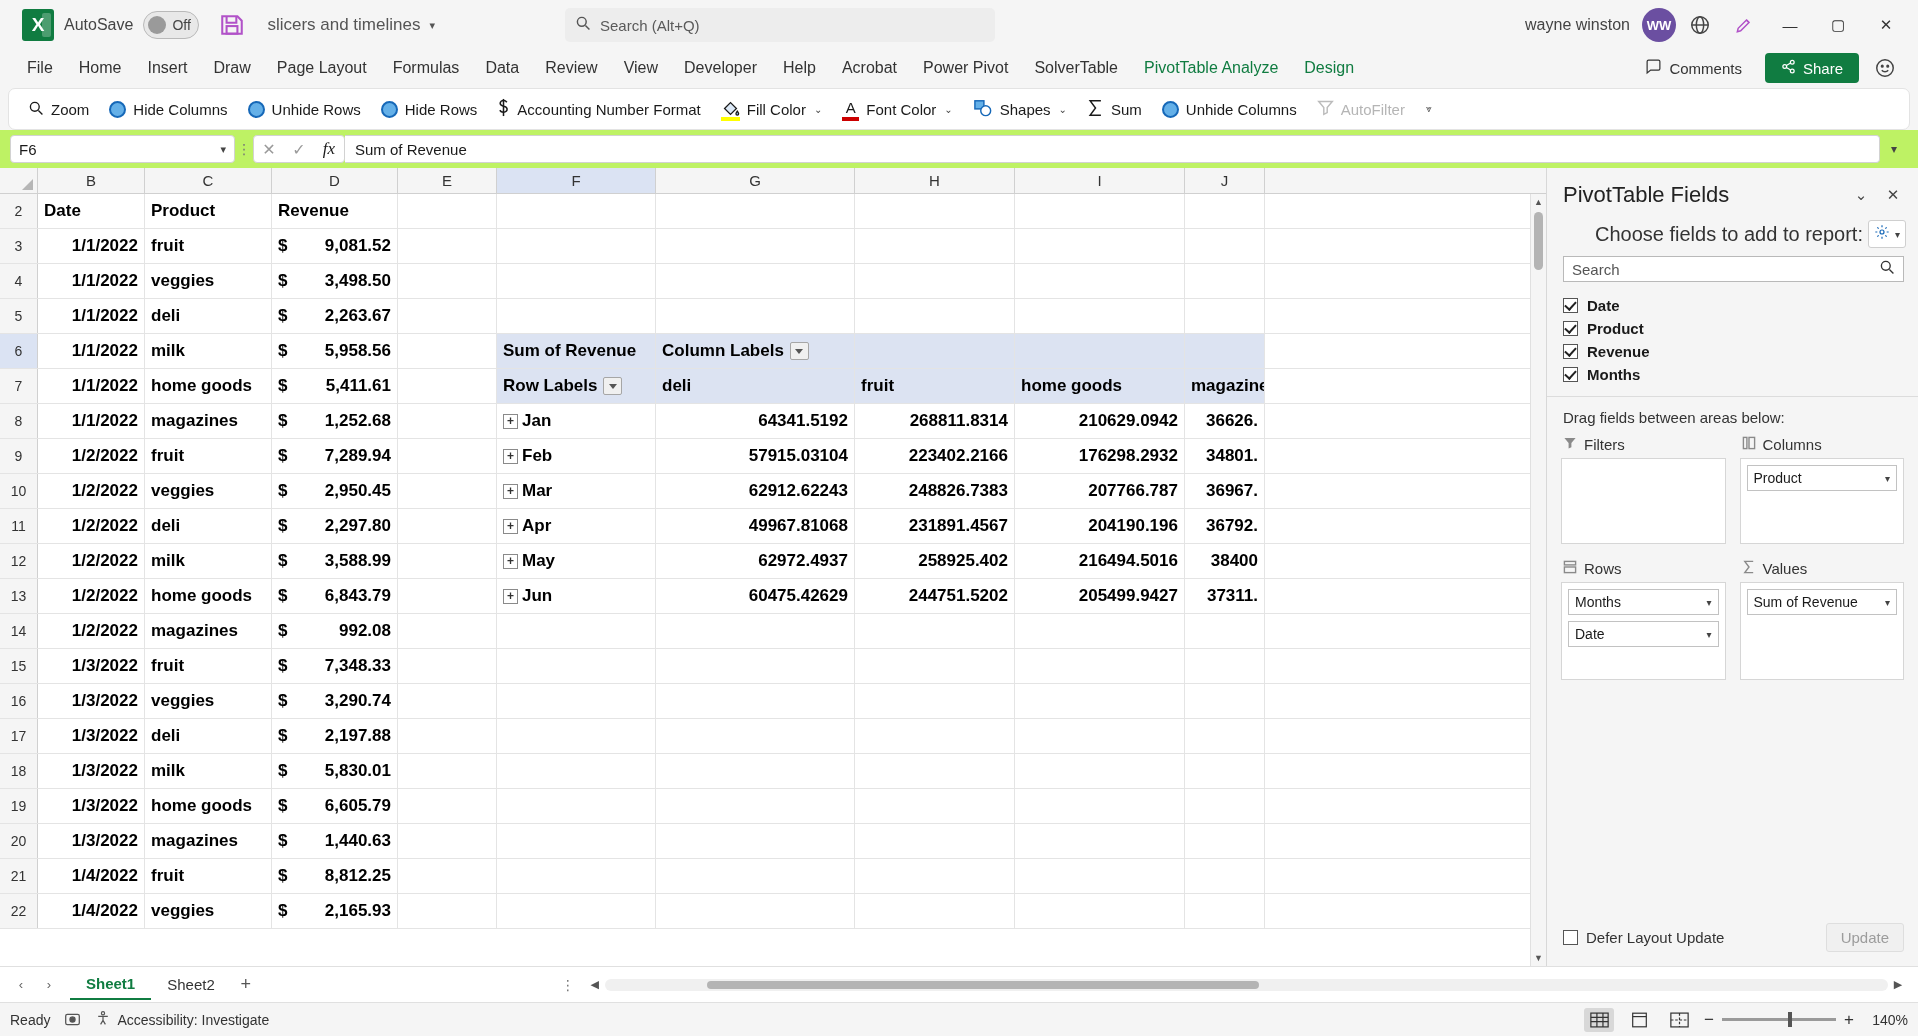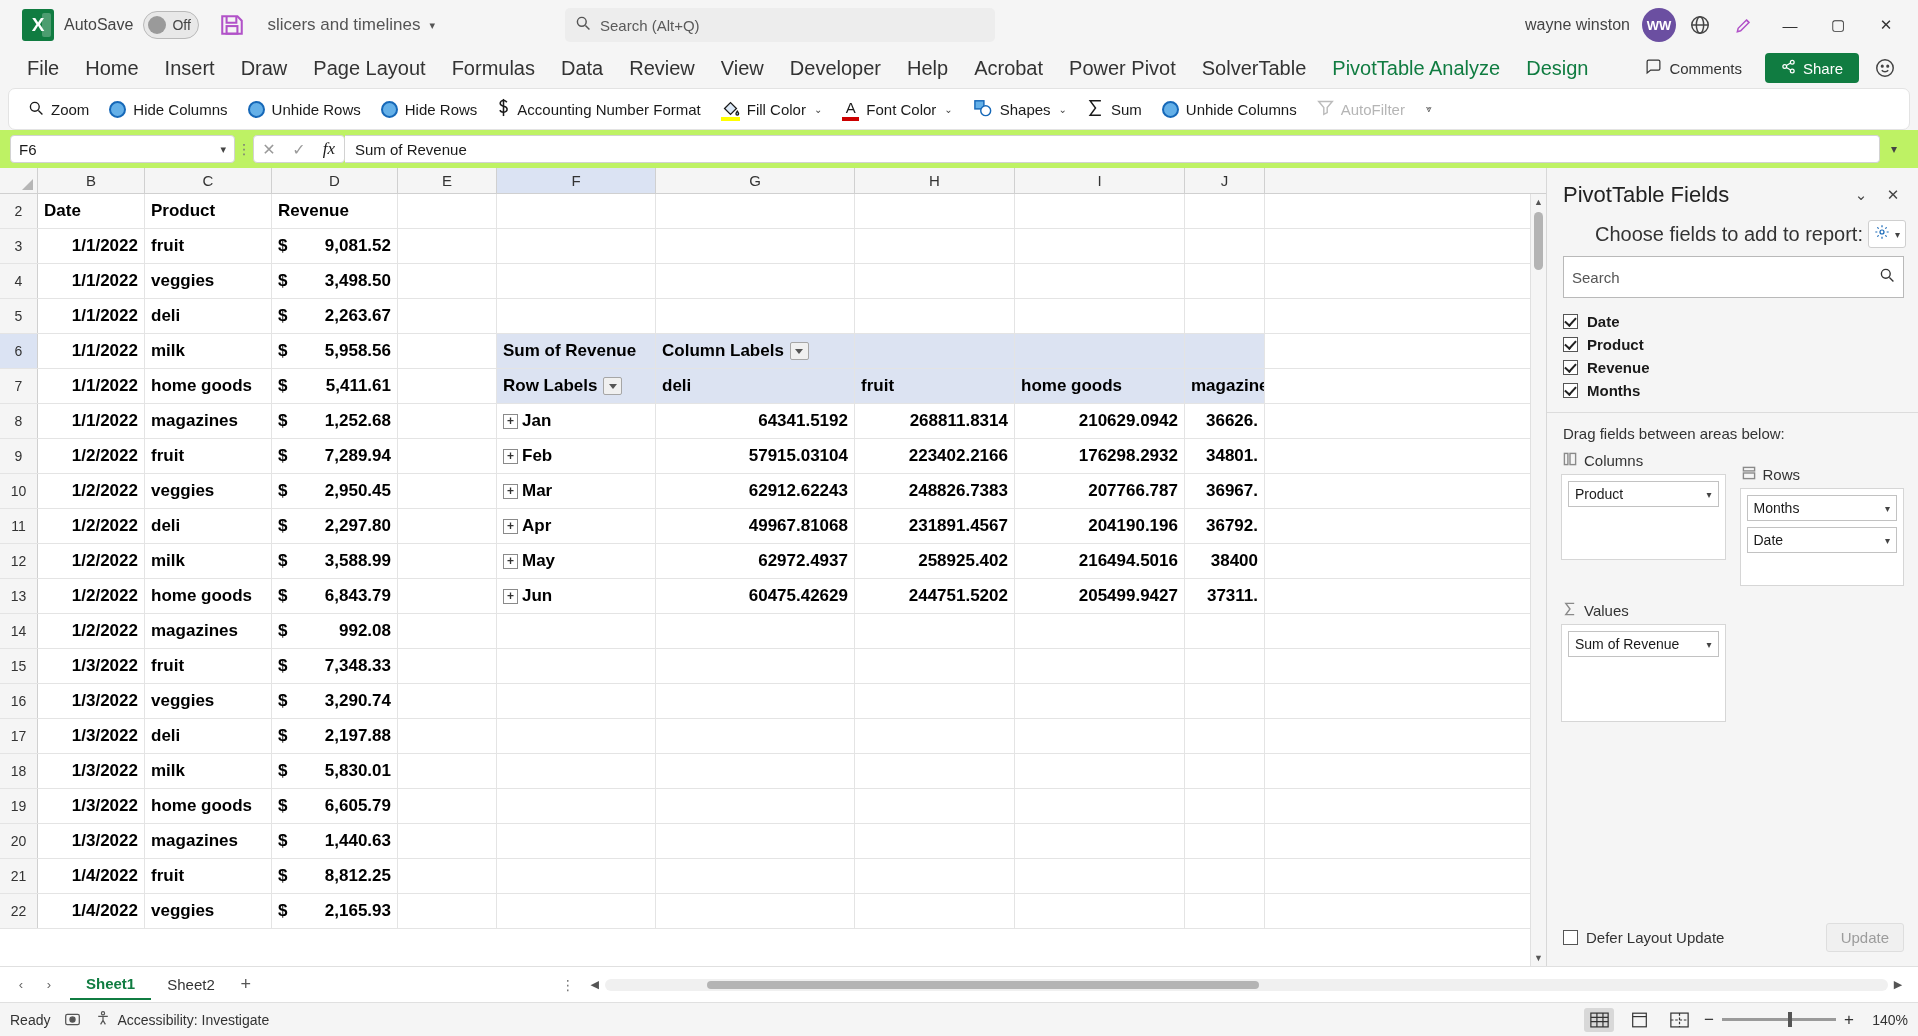--- a/index.html
+++ b/index.html
@@ -33,21 +33,21 @@
   .title-right { margin-left: auto; display: flex; align-items: center; gap: 4px; padding-right: 4px; }
   .username { font-size: 16px; color: #444; margin-right: 8px; }
   .avatar { width: 34px; height: 34px; border-radius: 50%; background: #6b4fa1; color: #fff;
     font-size: 13px; font-weight: bold; display: flex; align-items: center; justify-content: center; }
   .tb-icon { width: 40px; height: 36px; display: flex; align-items: center; justify-content: center; color: #444; }
   .win-btn { width: 44px; height: 40px; display: flex; align-items: center; justify-content: center;
     font-size: 15px; color: #333; }
 
   
   .ribbon-tabs { height: 36px; background: #f5f5f5; display: flex; align-items: center; padding: 0 14px; flex: none; }
-  .rtab { font-size: 20px; color: #333; padding: 4px 13px; border-radius: 4px; white-space: nowrap; text-align: right; }
+  .rtab { font-size: 16px; color: #333; padding: 4px 13px; border-radius: 4px; white-space: nowrap; text-align: right; }
   .rtab.ctx { color: #107c41; }
   .ribbon-right { margin-left: auto; display: flex; align-items: center; gap: 13px; padding-right: 6px; }
   .comments-btn { display: flex; align-items: center; gap: 7px; font-size: 15px; color: #333;
     padding: 5px 10px; border-radius: 4px; }
   .share-btn { display: flex; align-items: center; gap: 7px; font-size: 15px; color: #fff;
     background: #107c41; padding: 6px 16px; border-radius: 4px; }
   .smiley { width: 26px; height: 26px; color: #444; display:flex; align-items:center; justify-content:center;}
 
   
   .toolbar { height: 42px; background: #fff; border: 1px solid #e3e3e3; border-radius: 7px;
@@ -120,21 +120,21 @@
     display: flex; flex-direction: column; padding: 0 0 0 0; }
   .pane-head { display: flex; align-items: center; padding: 14px 12px 6px 16px; }
   .pane-title { font-size: 22px; color: #222; }
   .pane-head .sp { margin-left: auto; display: flex; gap: 6px; }
   .pane-ic { width: 26px; height: 26px; display: flex; align-items: center; justify-content: center;
     color: #444; font-size: 15px; }
   .pane-sub { display: flex; align-items: center; padding: 6px 12px 8px 16px; }
   .pane-sub .t { font-size: 20px; color: #333; margin-left: 32px; }
   .gear-wrap { margin-left: auto; display: flex; align-items: center; gap: 4px; border: 1px solid #cfcfcf;
     border-radius: 3px; padding: 3px 5px; background: #fff; }
-  .pane-search { margin: 0 14px 10px 16px; height: 42px; border: 1px solid #b9b9b9; background: #fff;
+  .pane-search { margin: 0 14px 10px 16px; height: 26px; border: 1px solid #b9b9b9; background: #fff;
     display: flex; align-items: center; padding: 0 8px; }
   .pane-search .ph { font-size: 15px; color: #555; }
   .pane-search .mag { margin-left: auto; }
   .fieldlist { padding: 2px 16px 0 16px; }
   .field { display: flex; align-items: center; gap: 9px; padding: 3px 0; }
   .cbx { width: 15px; height: 15px; border: 1px solid #555; background: #fff; position: relative; flex:none;}
   .cbx.on::after { content:""; position:absolute; left:3px; top:0px; width:5px; height:9px;
     border: solid #222; border-width: 0 2px 2px 0; transform: rotate(42deg); }
   .field-lbl { font-size: 15px; font-weight: bold; color: #1a1a1a; }
   .more-tables { font-size: 15px; color: #333; padding: 10px 16px; }
@@ -937,20 +937,31 @@
           <span class="cbx on"></span>
           <span class="field-lbl">Months</span>
         </div>
       </div>
 
 
       <div class="pane-divider"></div>
       <div class="drag-hint">Drag fields between areas below:</div>
 
       <div class="areas">
+        <div class="area">
+          <div class="area-hd">
+            <span>
+              <svg width="14" height="14" viewBox="0 0 20 20" fill="#8a8a8a">
+                  <path d="M2 3h16l-6 7v6l-4 2v-8z"></path>
+                </svg>
+            </span>
+            <span>Filters</span>
+          </div>
+          <div class="area-box"></div>
+        </div>
 
         <div class="area">
           <div class="area-hd">
             <span>
               <svg width="14" height="14" viewBox="0 0 20 20" fill="none" stroke="#8a8a8a" stroke-width="2">
                 <rect x="2" y="2" width="5" height="16"></rect>
                   <rect x="10" y="2" width="8" height="16"></rect>
                 </svg>
             </span>
             <span>Columns</span>

